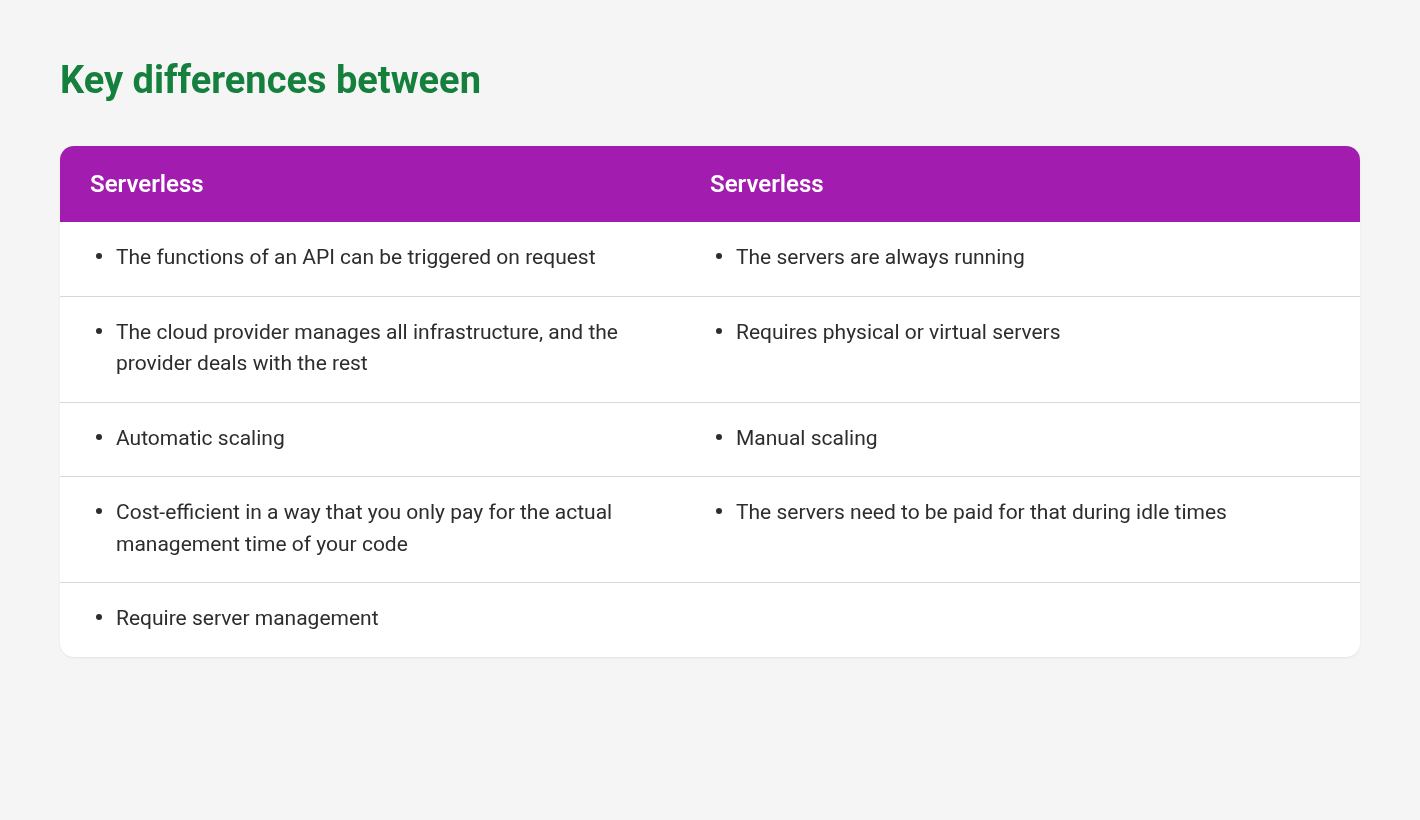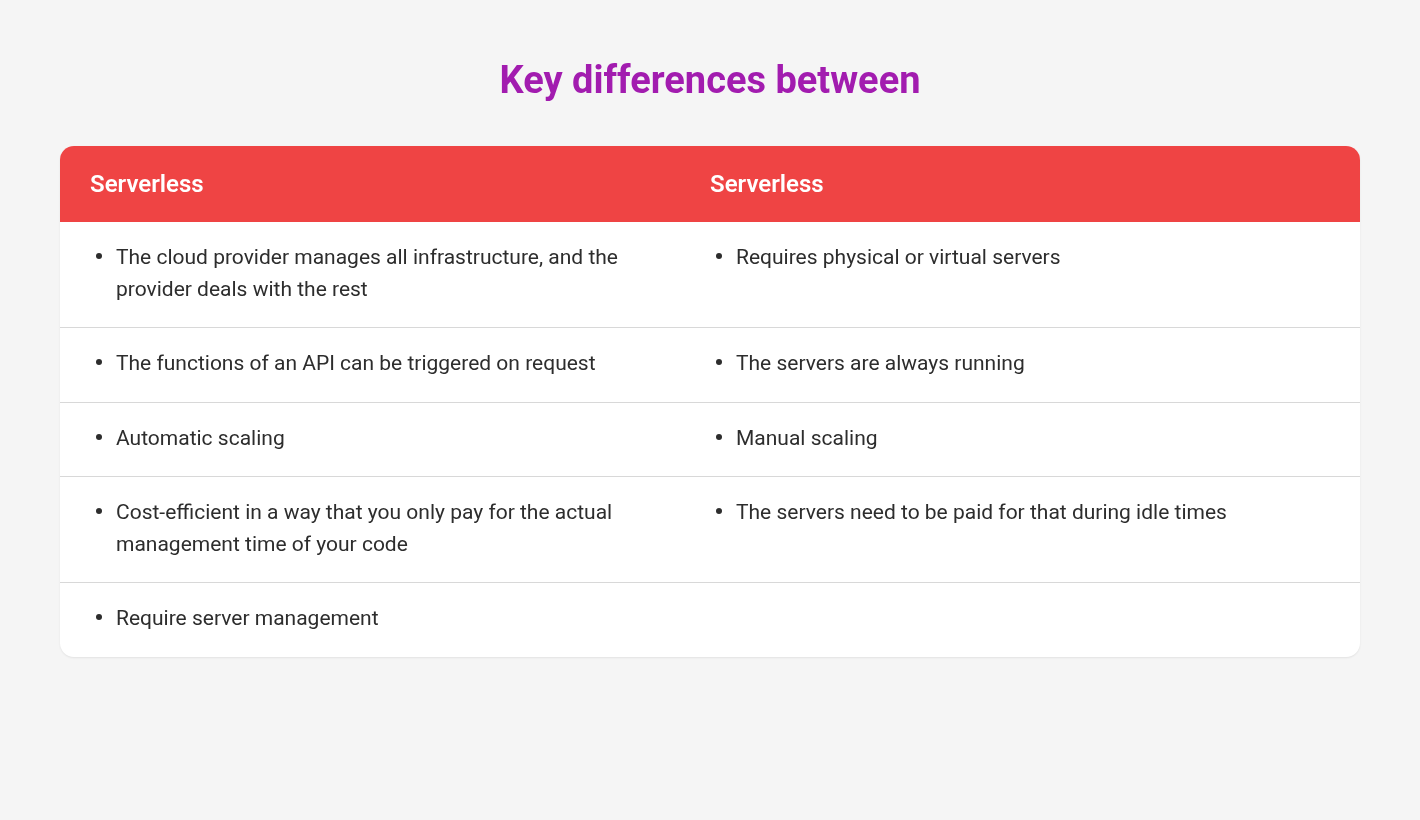--- a/index.html
+++ b/index.html
@@ -8,36 +8,35 @@
       box-sizing: border-box;
     }
     body {
       font-family: -apple-system, BlinkMacSystemFont, "Segoe UI", Roboto, Helvetica, Arial, sans-serif;
       background: #f5f5f5;
       width: 1420px;
       height: 820px;
       padding: 55px 60px;
     }
     .title {
-      text-align: center;
       font-size: 38px;
       font-weight: 700;
-      color: #a21caf;
+      color: #15803d;
       line-height: 1.35;
       margin-bottom: 40px;
     }
     .comparison-card {
       background: #ffffff;
       border-radius: 14px;
       overflow: hidden;
       box-shadow: 0 1px 2px rgba(0,0,0,0.08);
     }
     .header-row {
       display: flex;
-      background: #ef4444;
+      background: #a21caf;
       color: #ffffff;
       padding: 24px 30px;
     }
     .header-col {
       flex: 1;
       font-size: 24px;
       font-weight: 600;
     }
     .body-row {
       display: flex;
@@ -79,36 +78,36 @@
 
 <div class="comparison-card">
   <div class="header-row">
     <div class="header-col">Serverless</div>
     <div class="header-col">Serverless</div>
   </div>
 
   <div class="body-row">
     <div class="body-col">
       <span class="bullet"></span>
-      <span class="cell-text">The cloud provider manages all infrastructure, and the provider deals with the rest</span>
+      <span class="cell-text">The functions of an API can be triggered on request</span>
     </div>
     <div class="body-col">
       <span class="bullet"></span>
-      <span class="cell-text">Requires physical or virtual servers</span>
+      <span class="cell-text">The servers are always running</span>
     </div>
   </div>
 
   <div class="body-row">
     <div class="body-col">
       <span class="bullet"></span>
-      <span class="cell-text">The functions of an API can be triggered on request</span>
+      <span class="cell-text">The cloud provider manages all infrastructure, and the provider deals with the rest</span>
     </div>
     <div class="body-col">
       <span class="bullet"></span>
-      <span class="cell-text">The servers are always running</span>
+      <span class="cell-text">Requires physical or virtual servers</span>
     </div>
   </div>
 
   <div class="body-row">
     <div class="body-col">
       <span class="bullet"></span>
       <span class="cell-text">Automatic scaling</span>
     </div>
     <div class="body-col">
       <span class="bullet"></span>

